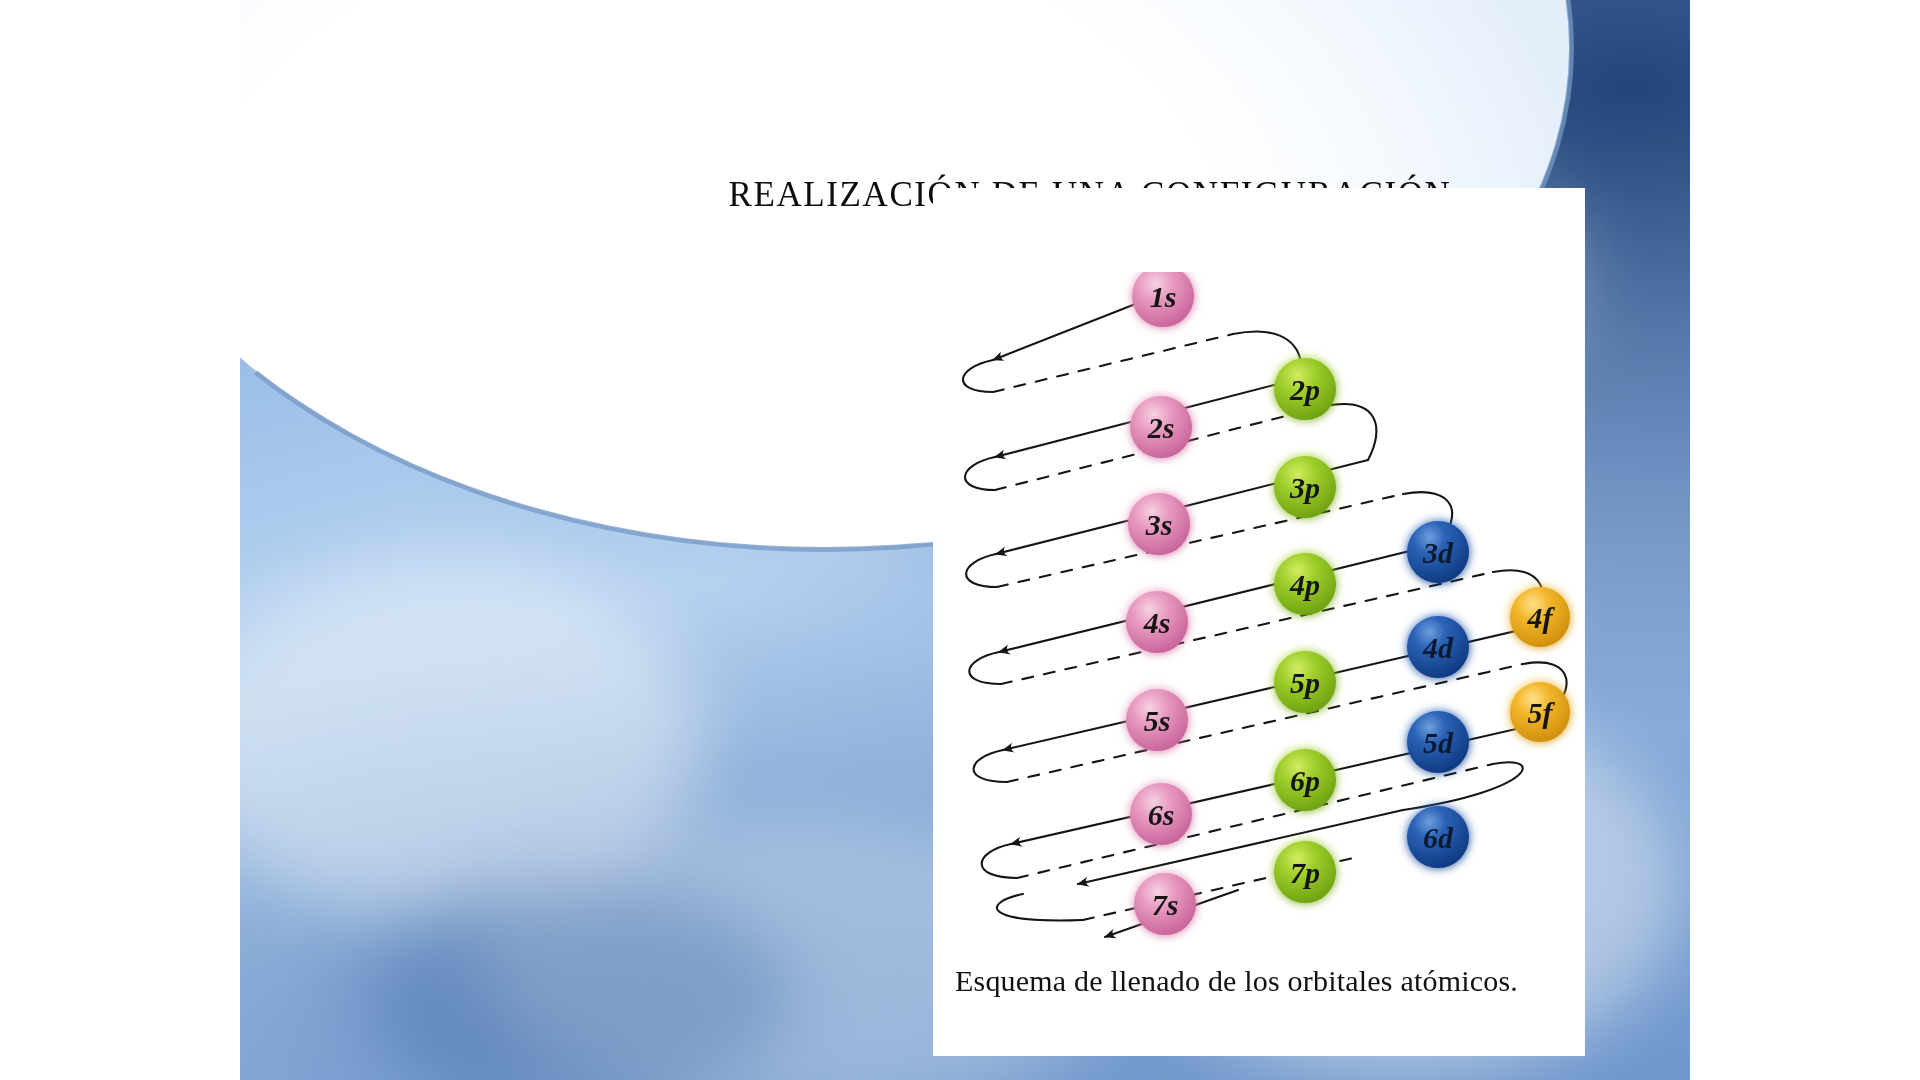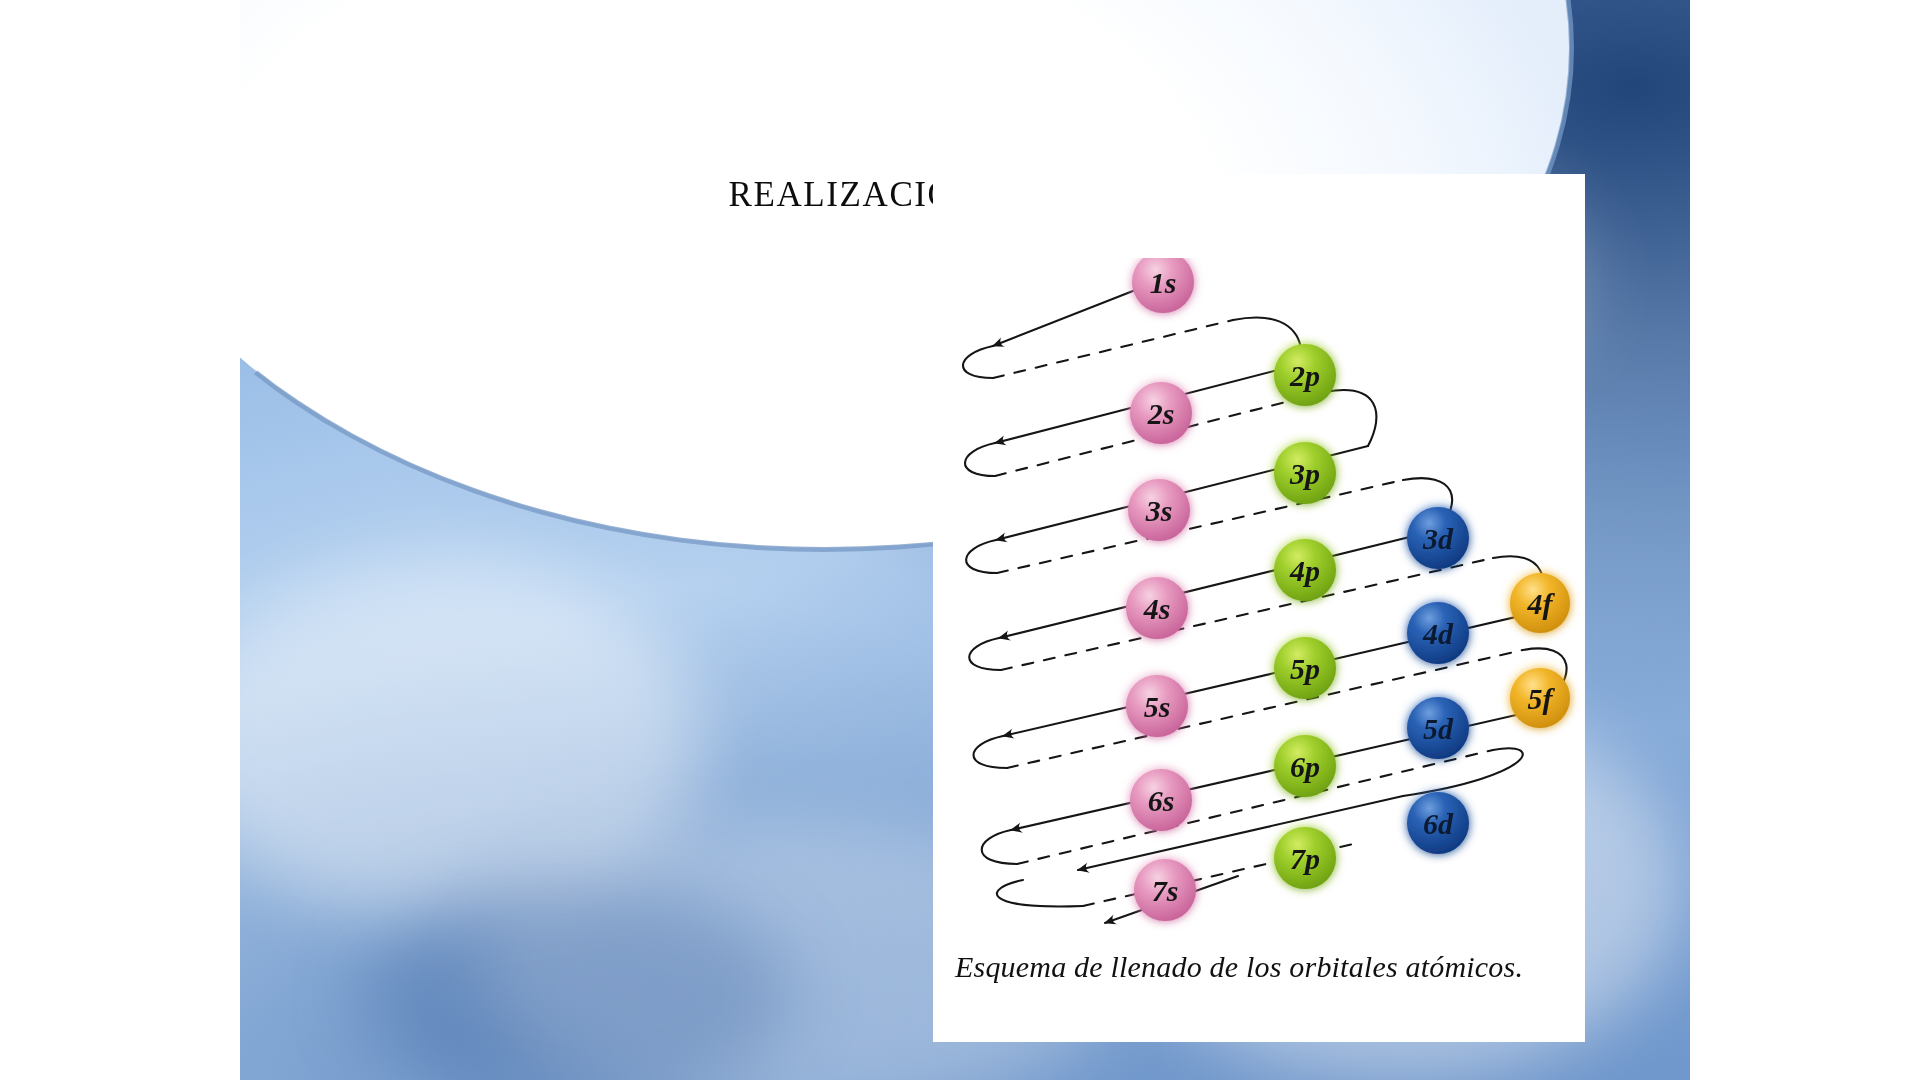--- a/index.html
+++ b/index.html
@@ -78,38 +78,37 @@
     letter-spacing: 1.6px;
     line-height: 1.42;
     font-weight: 400;
   }
   .title-line { display: block; white-space: nowrap; }
   .title-line.second { letter-spacing: 2.0px; }
 
   
   .card {
     position: absolute;
-    left: 693px; top: 174px;
+    left: 693px; top: 188px;
     width: 652px; height: 868px;
     background: #ffffff;
   }
 
   .diagram-wrap {
     position: absolute;
     left: 0; top: 84px;
     width: 652px; height: 690px;
   }
   .diagram-wrap svg { display:block; }
 
   .caption {
     position: absolute;
     left: 22px; top: 772px;
     width: 610px;
     font-family: "Liberation Serif", serif;
-    font-style: italic;
     font-size: 30px;
     line-height: 1.42;
     color: #111111;
     letter-spacing: 0.2px;
   }
 </style>
 </head>
 <body>
 
 <div id="stage">

